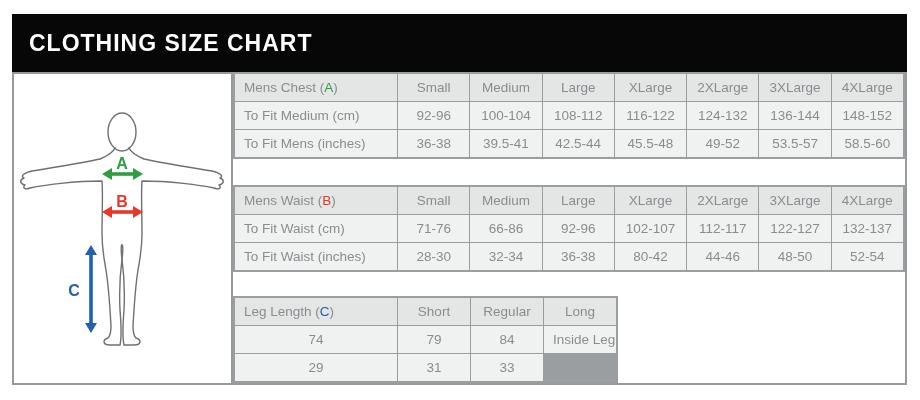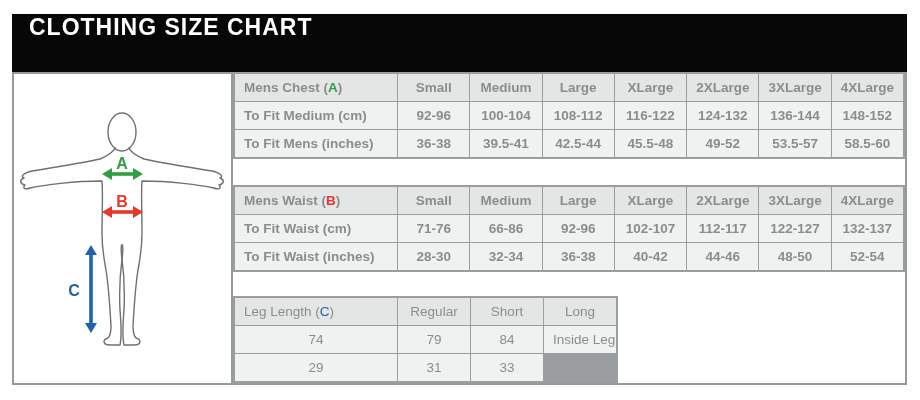--- a/index.html
+++ b/index.html
@@ -3,38 +3,38 @@
 <meta charset="utf-8">
 <style>
   html,body{margin:0;padding:0;}
   body{
     width:920px;height:400px;position:relative;background:#ffffff;
     font-family:"Liberation Sans", sans-serif;
     -webkit-font-smoothing:antialiased;
   }
   .title-bar{
     position:absolute;left:12px;top:14px;width:895px;height:58px;
-    background:#070707;color:#ffffff;display:flex;
+    background:#070707;color:#ffffff;display:flex;align-items:center;
     box-sizing:border-box;padding-left:17px;
     font-size:23px;font-weight:700;letter-spacing:1px;
   }
   .figure-panel{
     position:absolute;left:12px;top:72px;width:221px;height:313px;
     border:2px solid #979a9d;box-sizing:border-box;background:#ffffff;
   }
   .tables-region{
     position:absolute;left:233px;top:72px;width:674px;height:313px;
     box-sizing:border-box;border-right:2px solid #979a9d;border-bottom:2px solid #979a9d;
     background:#ffffff;
   }
   .size-table{
     position:absolute;display:grid;grid-auto-rows:27px;gap:1px;
     background:#9b9ea1;border:2px solid #9b9ea1;box-sizing:border-box;
   }
-  .t-wide{left:0;right:0;grid-template-columns:162px repeat(7,1fr);font-weight:bold;}
+  .t-wide{left:0;right:0;grid-template-columns:162px repeat(7,1fr);}
   .t1{top:0;}
   .t2{top:113px;}
   .t3{top:224px;width:385px;grid-template-columns:162px repeat(3,72px);}
   .cell{
     background:#f0f1f1;display:flex;align-items:center;justify-content:center;
     font-size:13.5px;color:#898d90;white-space:nowrap;overflow:hidden;
   }
   .head{background:#e4e6e6;}
   .label{justify-content:flex-start;padding-left:9px;box-sizing:border-box;}
   .key-a{color:#2f9e41;}
@@ -162,34 +162,34 @@
     <div class="cell">92-96</div>
     <div class="cell">102-107</div>
     <div class="cell">112-117</div>
     <div class="cell">122-127</div>
     <div class="cell">132-137</div>
 
     <div class="cell label">To Fit Waist (inches)</div>
     <div class="cell">28-30</div>
     <div class="cell">32-34</div>
     <div class="cell">36-38</div>
-    <div class="cell">40-42</div>
+    <div class="cell">80-42</div>
     <div class="cell">44-46</div>
     <div class="cell">48-50</div>
     <div class="cell">52-54</div>
   </div>
 
   <div class="size-table t3">
     <div class="cell head label">
         <span>Leg Length (</span>
         <span class="key-c">C</span>
         <span>)</span>
       </div>
+    <div class="cell head">Short</div>
     <div class="cell head">Regular</div>
-    <div class="cell head">Short</div>
     <div class="cell head">Long</div>
 
     <div class="cell">74</div>
     <div class="cell">79</div>
     <div class="cell">84</div>
 
     <div class="cell label">Inside Leg (inches)</div>
     <div class="cell">29</div>
     <div class="cell">31</div>
     <div class="cell">33</div>

